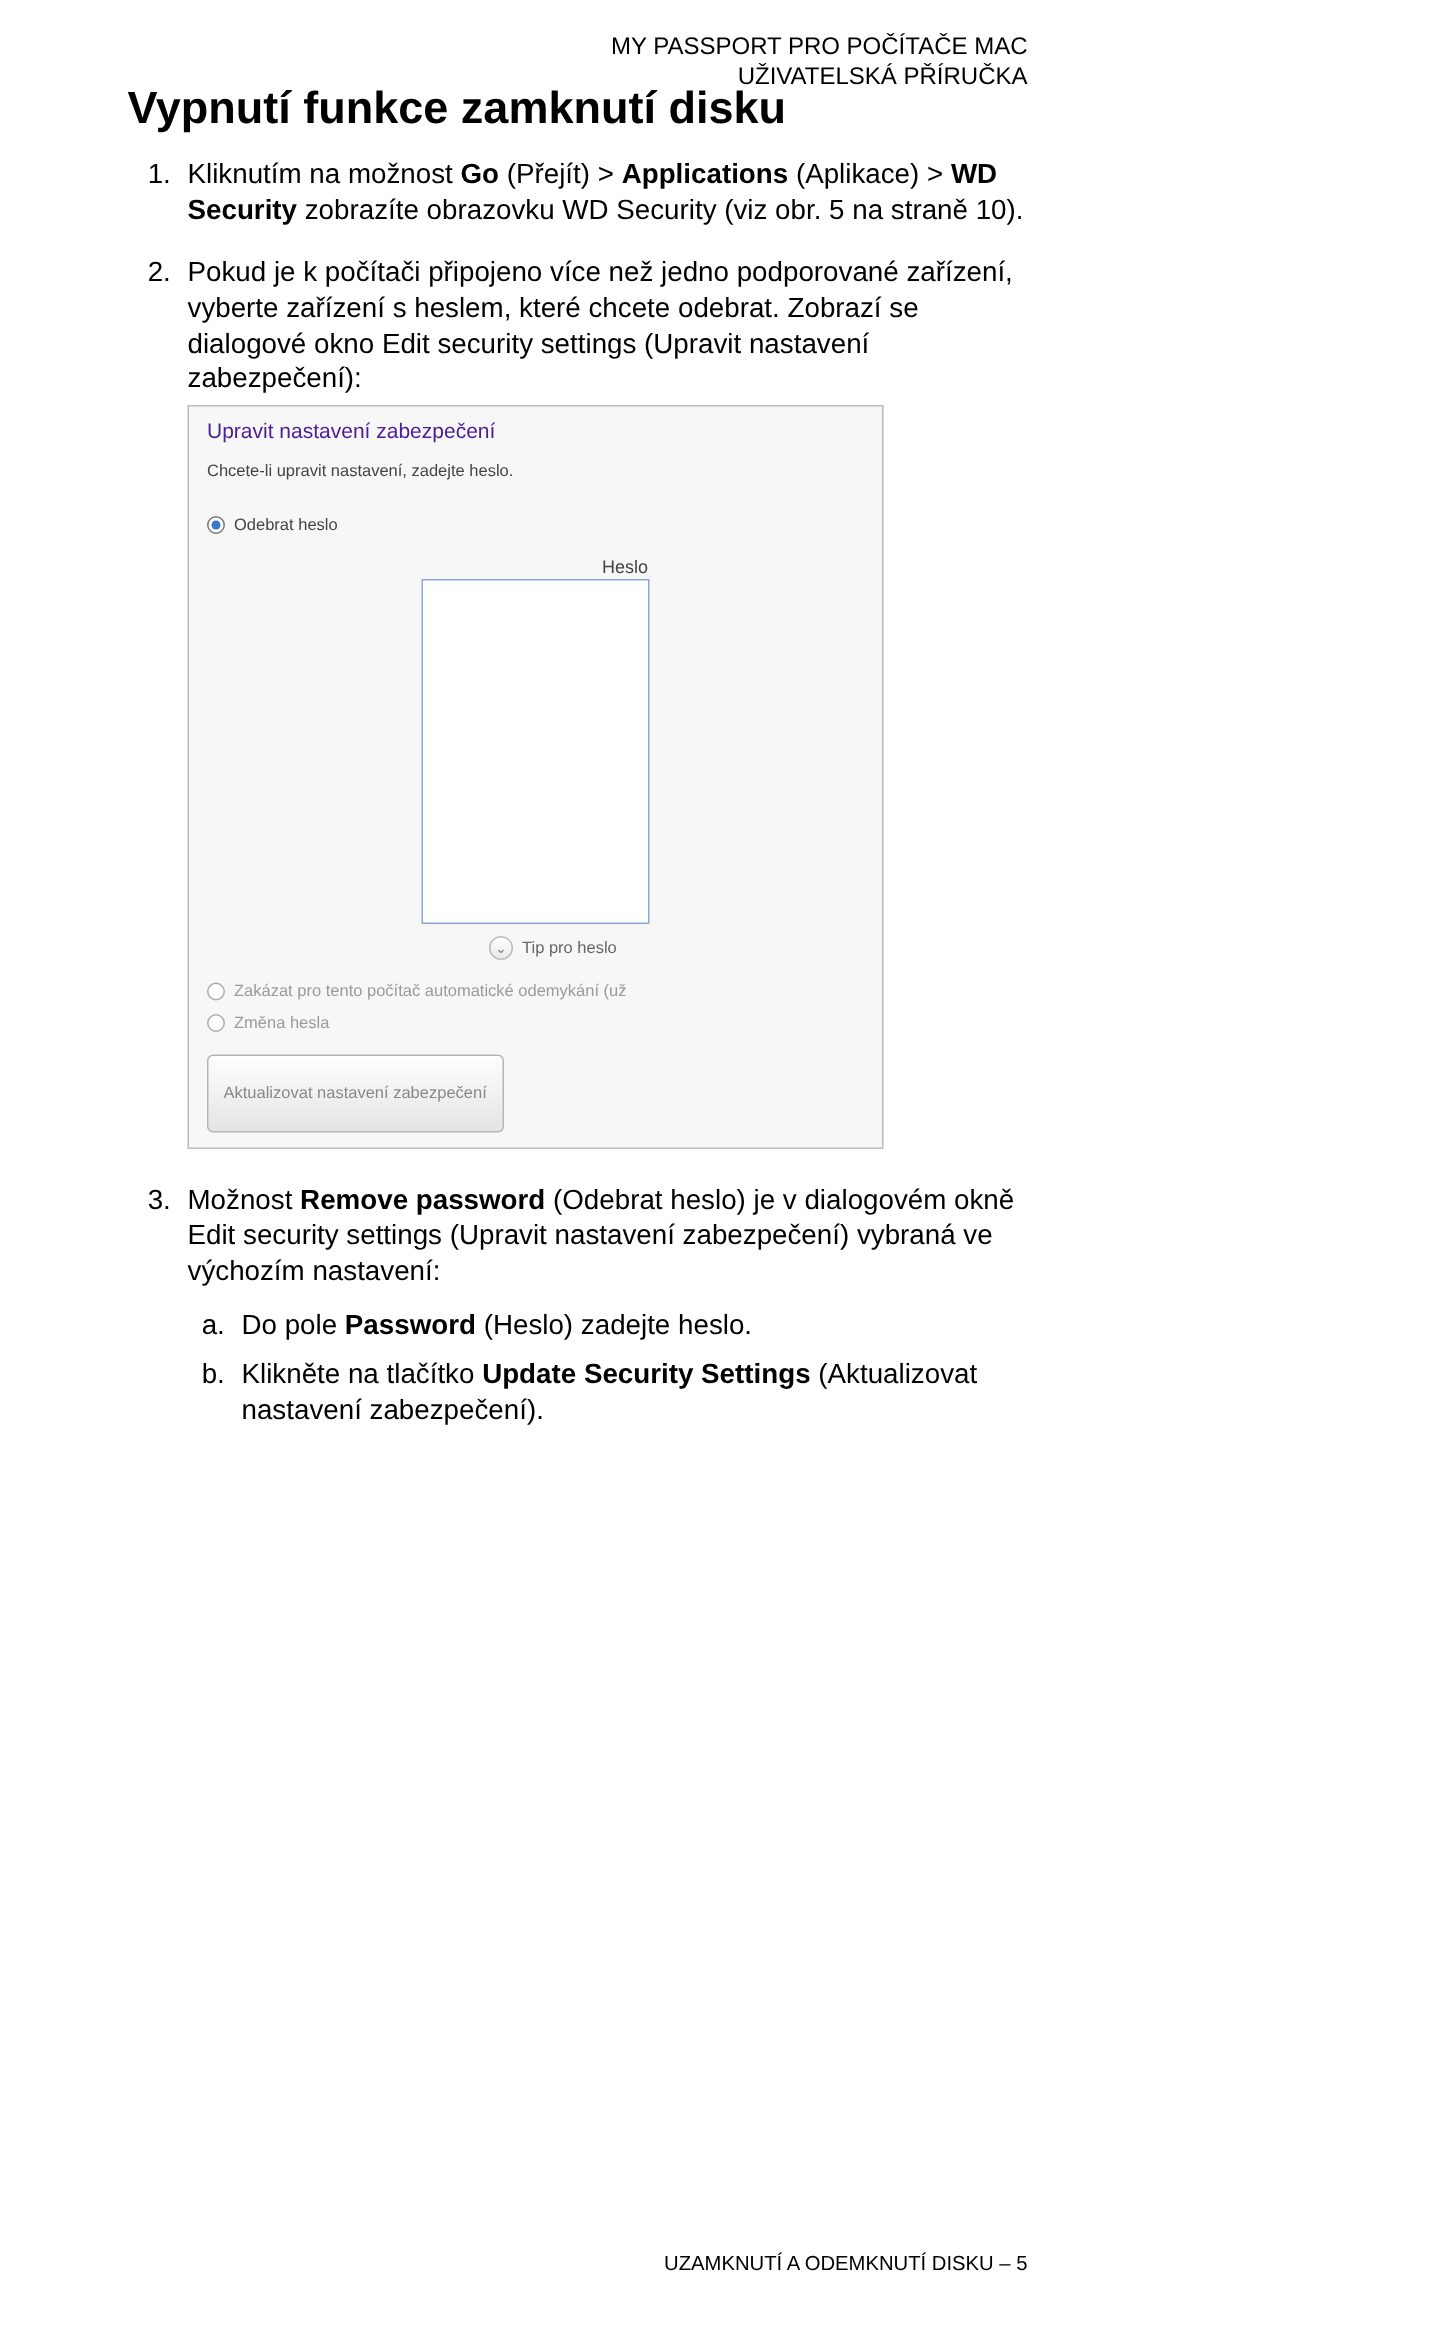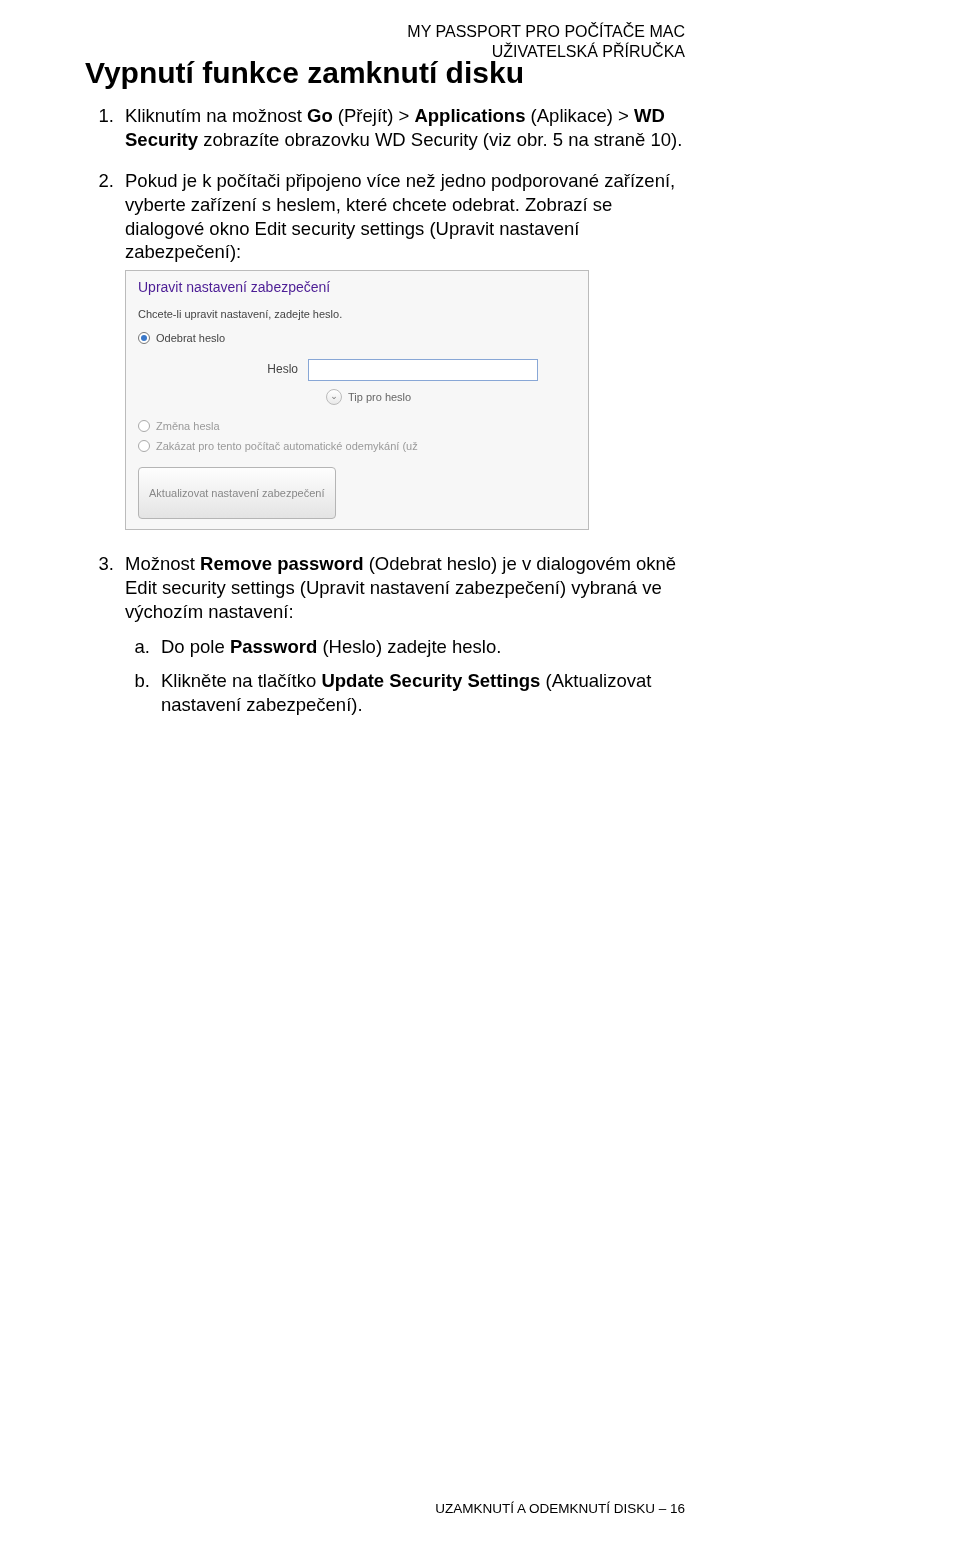--- a/index.html
+++ b/index.html
@@ -66,21 +66,21 @@
     padding: 8px 12px 10px 12px;
   }
   .dlg-title {
     font-size: 14px;
     color: #4c1d95;
     margin-bottom: 10px;
   }
   .dlg-hint {
     font-size: 11px;
     color: #444;
-    margin-bottom: 10px;
+    margin-bottom: 22px;
   }
   .radio-row {
     display: flex;
     align-items: center;
     font-size: 11px;
     color: #444;
     margin: 6px 0;
   }
   .radio {
     width: 12px;
@@ -103,20 +103,21 @@
     border-radius: 50%;
   }
   .radio.disabled {
     border-color: #aaa;
   }
   .radio-row.disabled { color: #9a9a9a; }
   .field-row {
     display: flex;
     align-items: center;
     margin: 14px 0 8px 0;
+    flex-direction: column;
   }
   .field-label {
     font-size: 12px;
     color: #444;
     width: 170px;
     text-align: right;
     padding-right: 10px;
     box-sizing: border-box;
   }
   .field-input {
@@ -201,26 +202,26 @@
             <input type="password" class="field-input" value="" style="">
           </div>
 
           <div class="tip-row">
             <span class="chevron">⌄</span>
             <span>Tip pro heslo</span>
           </div>
 
           <div class="radio-row disabled">
             <span class="radio disabled"></span>
-            <span>Změna hesla</span>
+            <span>Zakázat pro tento počítač automatické odemykání (už</span>
           </div>
 
           <div class="radio-row disabled">
             <span class="radio disabled"></span>
-            <span>Zakázat pro tento počítač automatické odemykání (už</span>
+            <span>Změna hesla</span>
           </div>
 
           <div class="dlg-btn">
             <span>Aktualizovat nastavení zabezpečení</span>
           </div>
         </div>
       </div>
     </li>
 
     <li>
@@ -230,14 +231,14 @@
         <li>
           <span>Do pole </span><span class="bold">Password</span><span> (Heslo) zadejte heslo.</span>
         </li>
         <li>
           <span>Klikněte na tlačítko </span><span class="bold">Update Security Settings</span><span> (Aktualizovat nastavení zabezpečení).</span>
         </li>
       </ol>
     </li>
   </ol>
 
-  <div class="footer">UZAMKNUTÍ A ODEMKNUTÍ DISKU – 16</div>
+  <div class="footer">UZAMKNUTÍ A ODEMKNUTÍ DISKU – 5</div>
 </div>
 
 </body></html>

